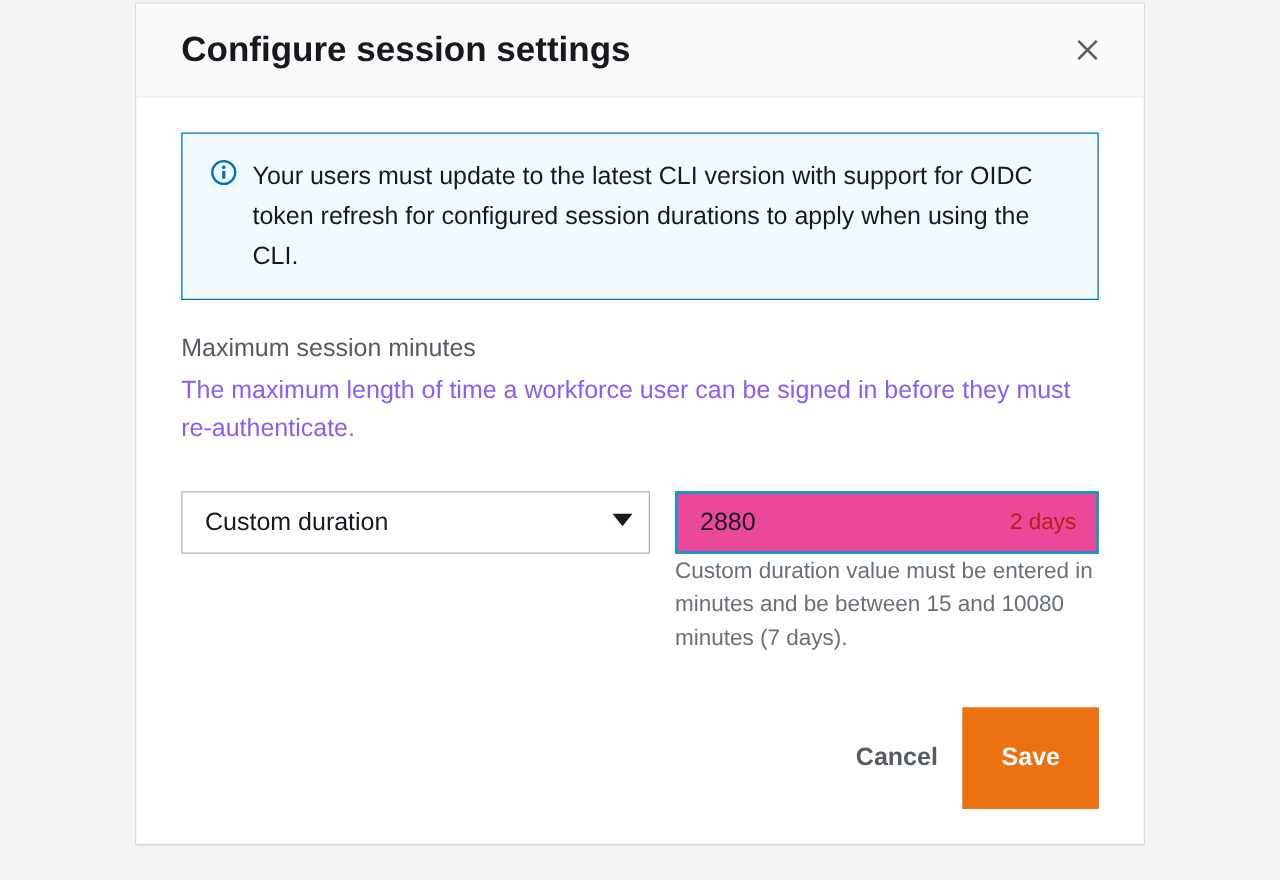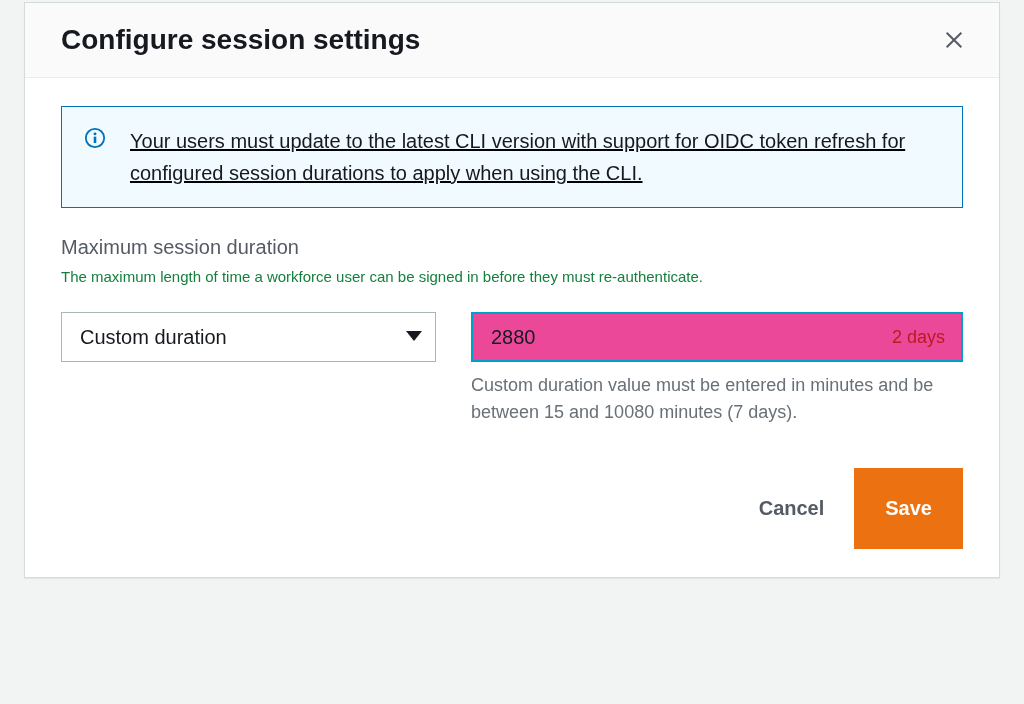--- a/index.html
+++ b/index.html
@@ -10,21 +10,21 @@
     body {
       font-family: "Amazon Ember", "Helvetica Neue", Helvetica, Arial, sans-serif;
       background: #f2f3f3;
       width: 1024px;
       height: 704px;
       overflow: hidden;
     }
     .dialog {
       background: #fff;
       border: 1px solid #d5dbdb;
-      width: 976px;
+      width: 808px;
       margin: 2px auto;
       box-shadow: 0 1px 1px rgba(0,0,0,0.05);
     }
     .dialog-header {
       display: flex;
       justify-content: space-between;
       align-items: center;
       padding: 20px 28px 20px 36px;
       border-bottom: 1px solid #eaeded;
       background: #fafafa;
@@ -51,51 +51,50 @@
     }
     .dialog-body {
       padding: 28px 36px 8px 36px;
     }
     .info-banner {
       border: 1px solid #0073bb;
       background: #f1faff;
       padding: 18px 22px;
       display: flex;
       align-items: flex-start;
-      gap: 24px;
+      gap: 12px;
       margin-bottom: 28px;
-      text-decoration: underline;
     }
     .info-icon-wrap {
       flex-shrink: 0;
       margin-top: 2px;
     }
     .info-icon-wrap svg {
       width: 22px;
       height: 22px;
     }
     .info-text {
       font-size: 20px;
       line-height: 1.6;
       color: #16191f;
     }
     .field-label {
       font-size: 20px;
       color: #545b64;
       margin-bottom: 6px;
     }
     .field-desc {
-      font-size: 15px;
-      color: #15803d;
+      font-size: 20px;
+      color: #8b5cf6;
       line-height: 1.55;
-      margin-bottom: 24px;
+      margin-bottom: 34px;
     }
     .controls-row {
       display: flex;
-      gap: 35px;
+      gap: 20px;
       align-items: flex-start;
     }
     .select-wrap {
       position: relative;
       width: 375px;
       flex-shrink: 0;
     }
     .select-box {
       width: 100%;
       height: 50px;
@@ -142,27 +141,26 @@
       right: 18px;
       top: 50%;
       transform: translateY(-50%);
       font-size: 18px;
       color: #b91c1c;
     }
     .input-hint {
       font-size: 18px;
       color: #687078;
       line-height: 1.5;
-      margin-top: 10px;
     }
     .dialog-footer {
       display: flex;
       justify-content: flex-end;
       align-items: center;
-      gap: 16px;
+      gap: 6px;
       padding: 34px 36px 28px 36px;
     }
     .btn-cancel {
       background: none;
       border: none;
       font-size: 20px;
       font-weight: 700;
       color: #545b64;
       cursor: pointer;
       padding: 10px 14px;
@@ -196,21 +194,21 @@
       <span class="info-icon-wrap">
         <svg viewBox="0 0 24 24">
           <circle cx="12" cy="12" r="10" fill="none" stroke="#0073bb" stroke-width="2"></circle>
           <circle cx="12" cy="7.5" r="1.6" fill="#0073bb"></circle>
           <rect x="10.6" y="10.5" width="2.8" height="7" fill="#0073bb"></rect>
         </svg>
       </span>
       <div class="info-text">Your users must update to the latest CLI version with support for OIDC token refresh for configured session durations to apply when using the CLI.</div>
     </div>
 
-    <div class="field-label">Maximum session duration</div>
+    <div class="field-label">Maximum session minutes</div>
     <div class="field-desc">The maximum length of time a workforce user can be signed in before they must re-authenticate.</div>
 
     <div class="controls-row">
       <div class="select-wrap">
         <div class="select-box">Custom duration</div>
         <span class="select-caret">
           <svg viewBox="0 0 16 12">
               <polygon points="0,1 16,1 8,11"></polygon>
             </svg>
         </span>

